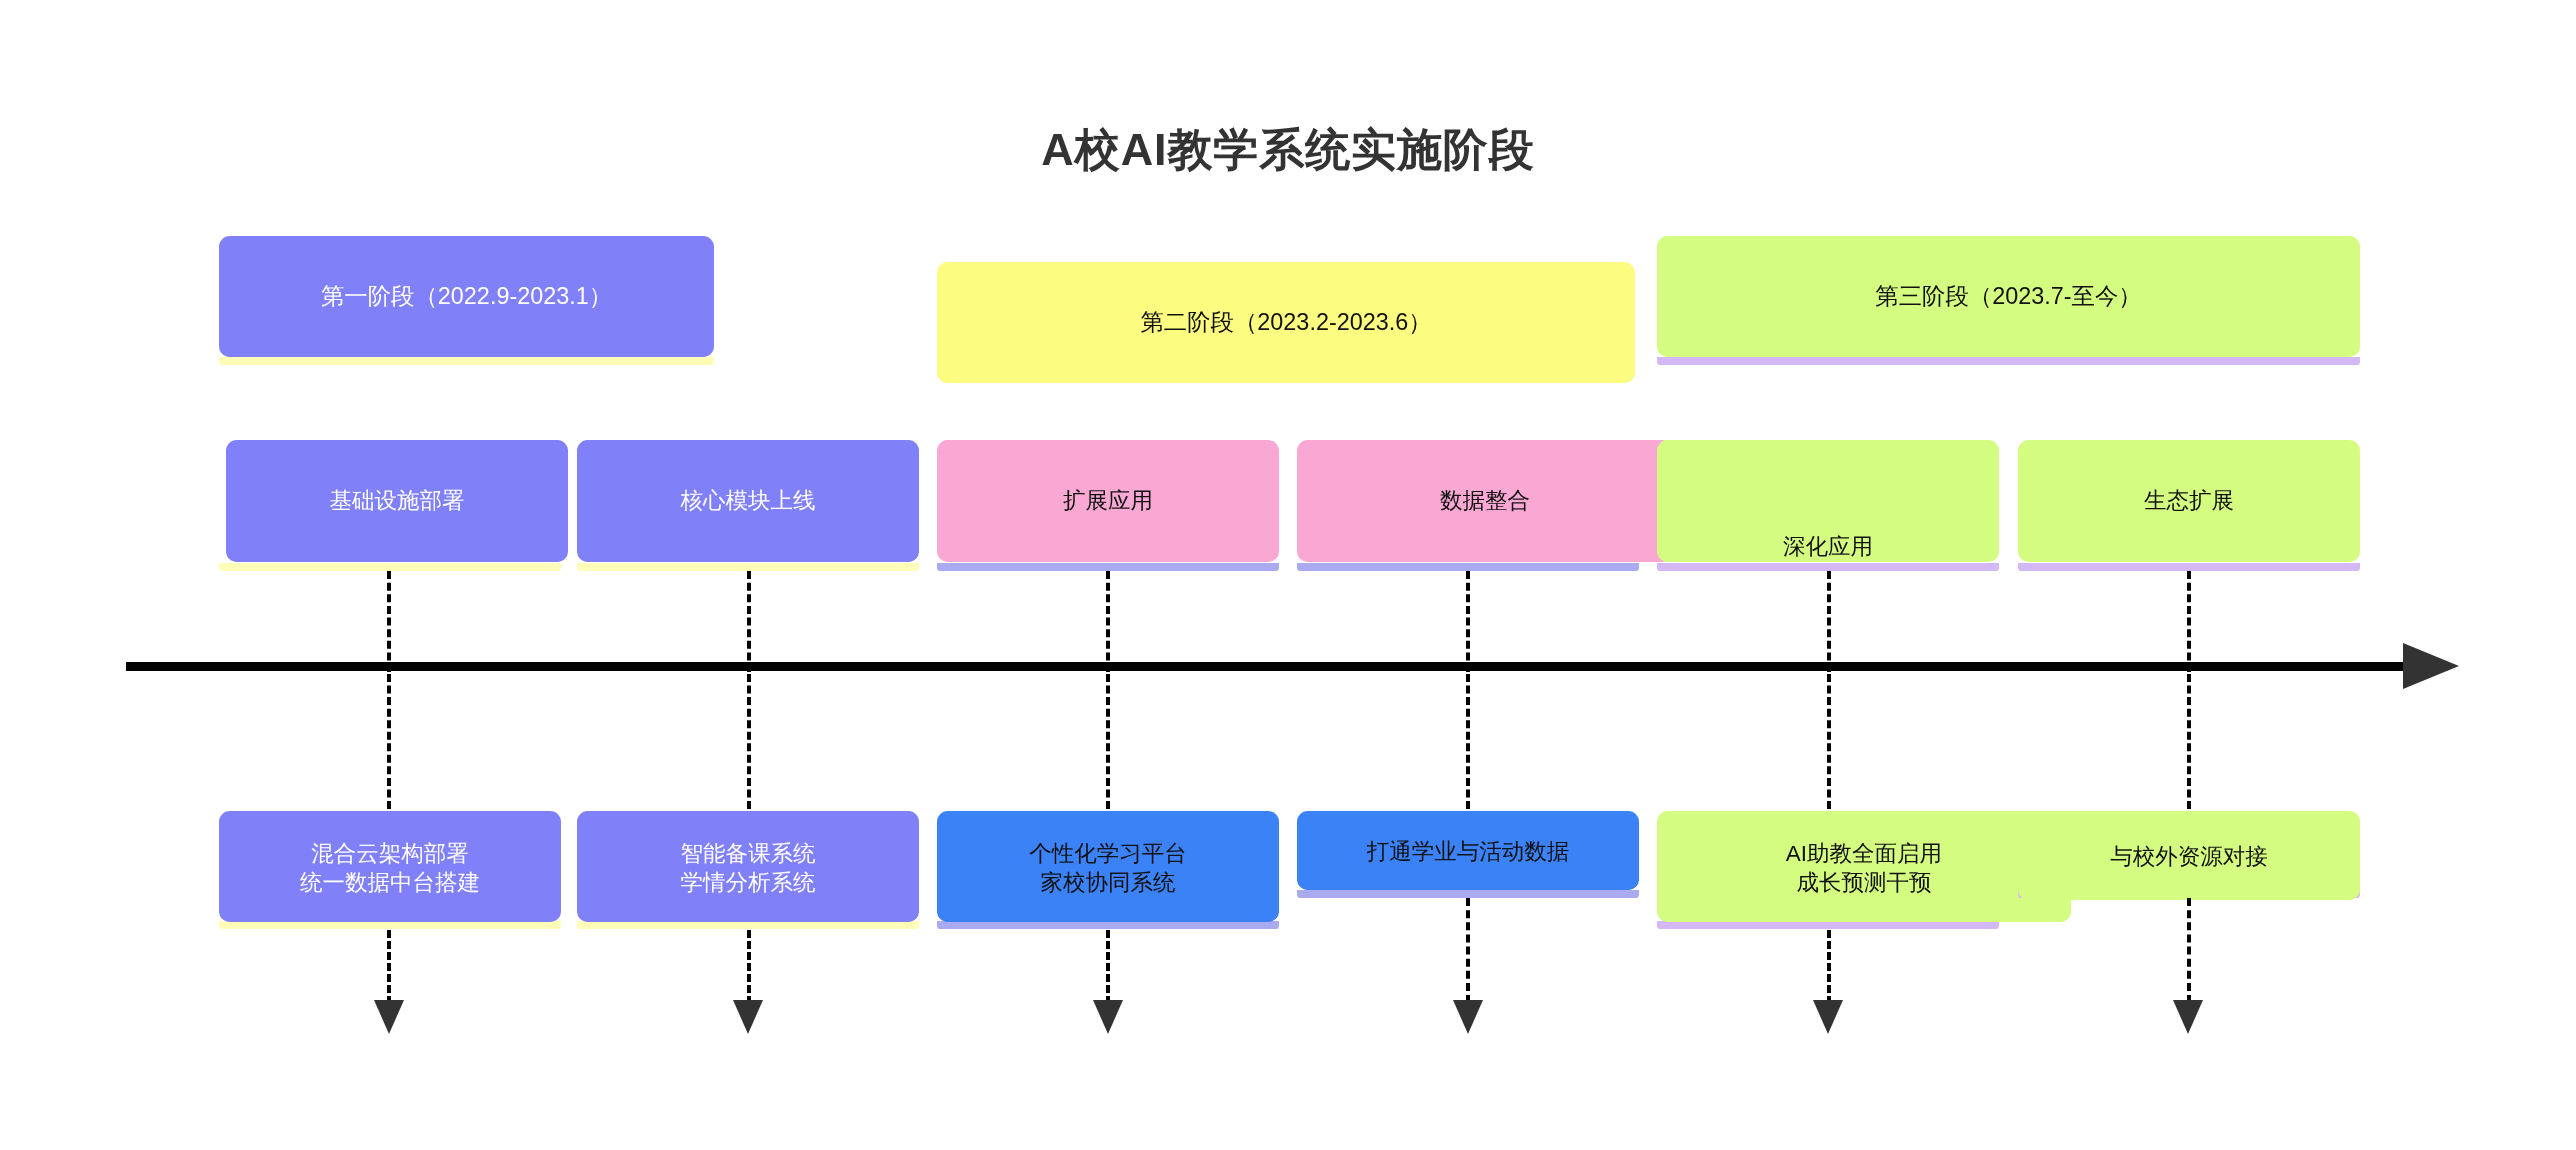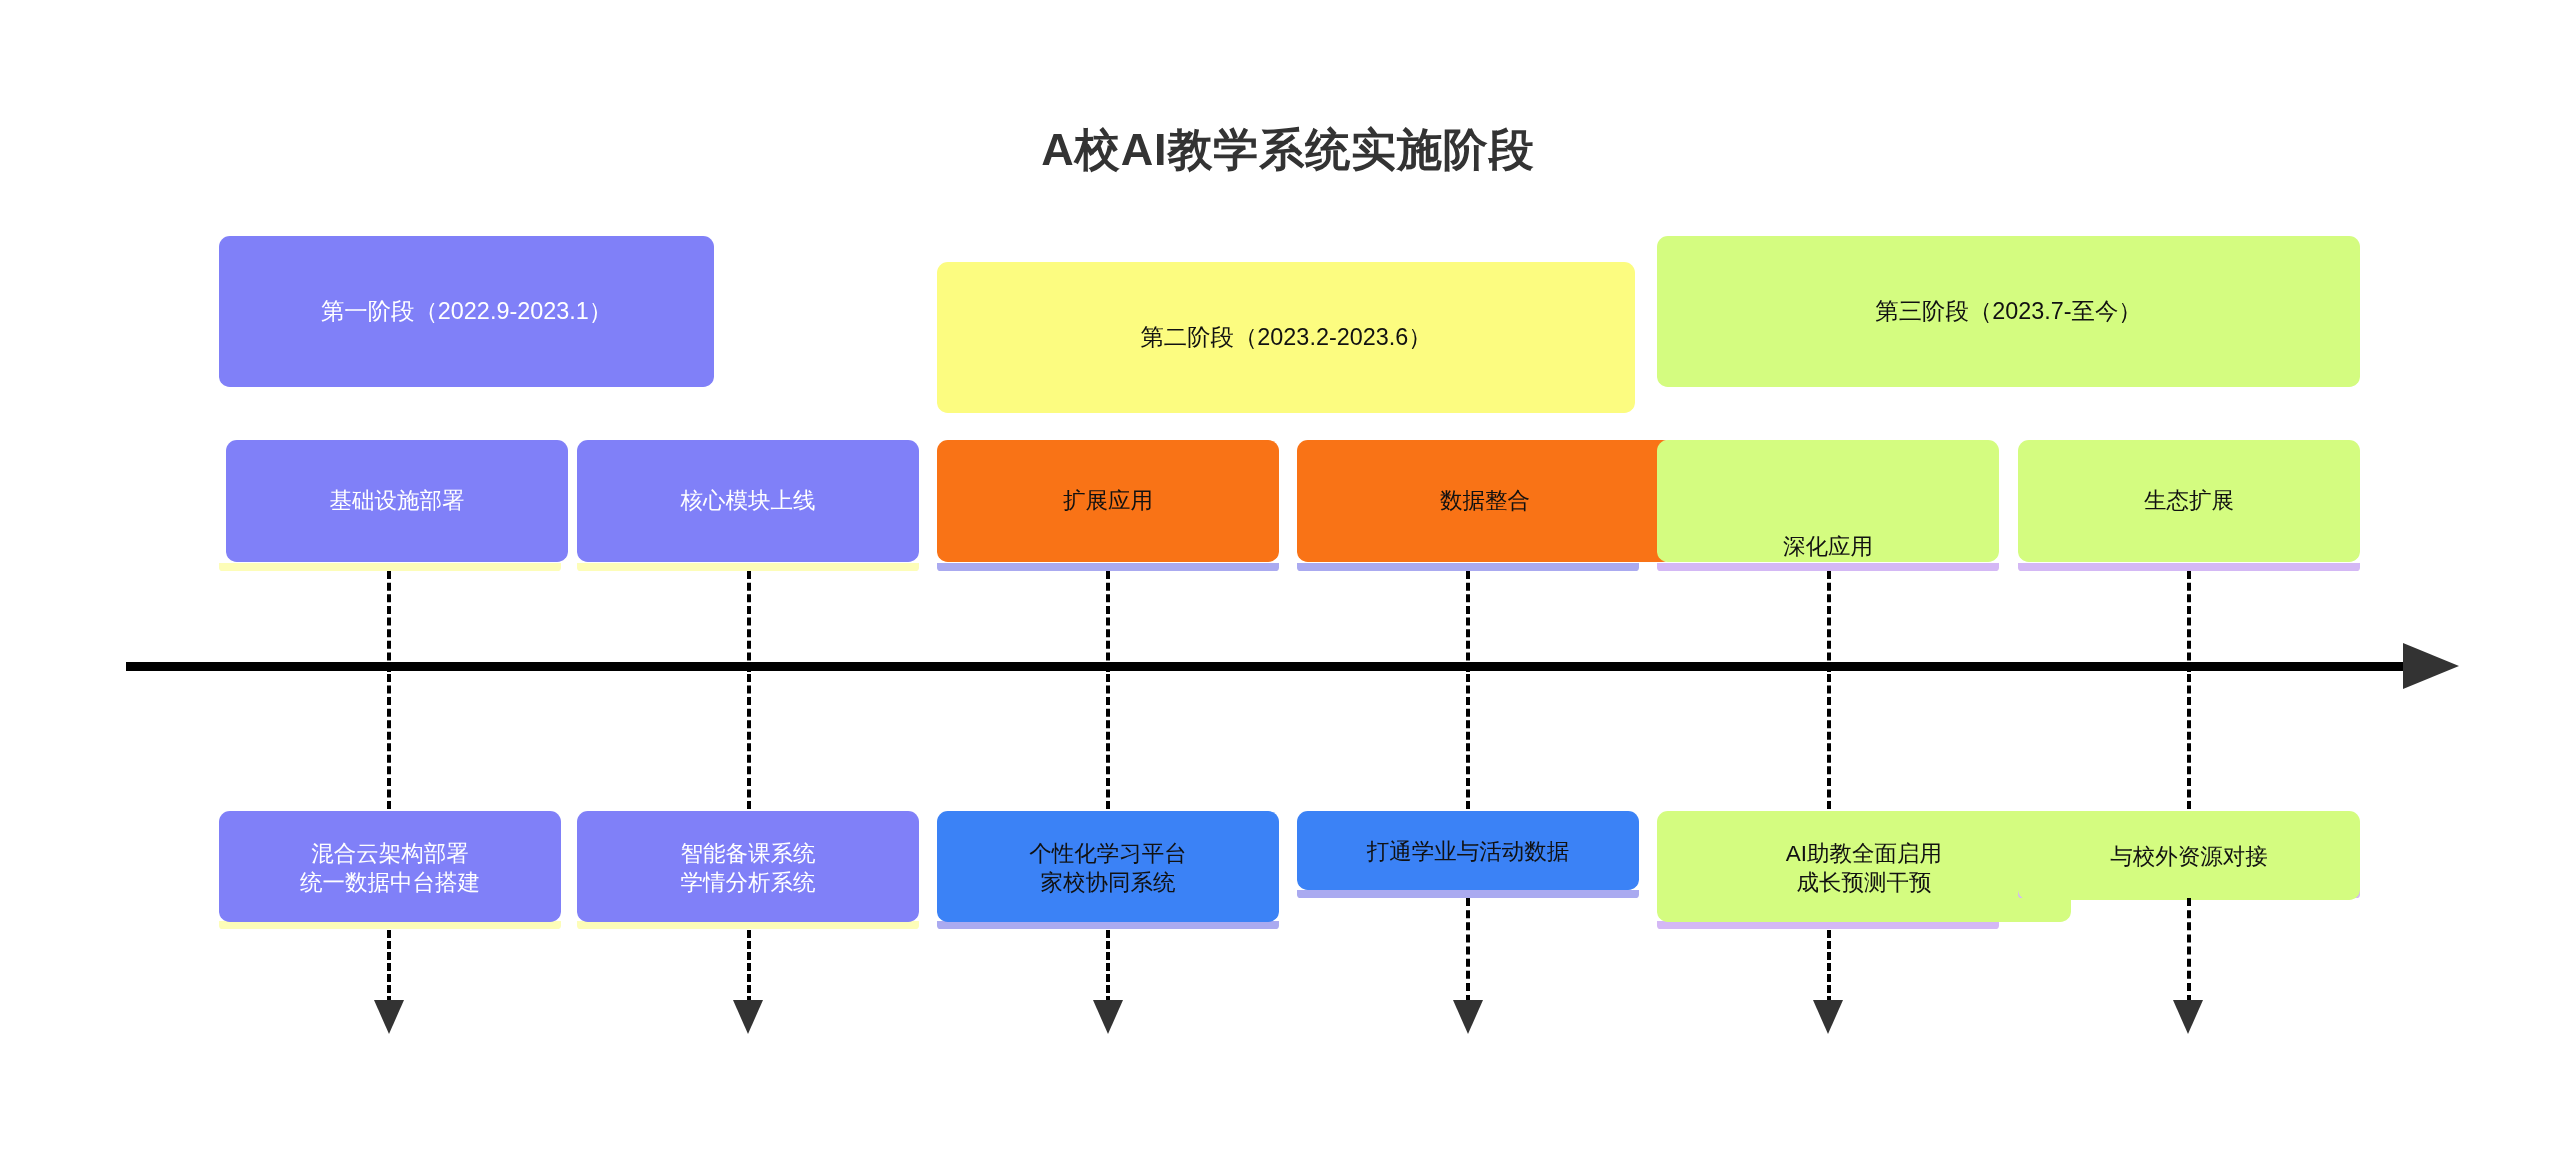--- a/index.html
+++ b/index.html
@@ -32,35 +32,35 @@
   .box .lines > span{display:block;}
 
   .shadow{
     position:absolute;
     height:8px;
     border-radius:0 0 3.6px 3.6px;
   }
 
   
   .phase{
-    height:151px;
+    height:121px;
     font-size:23.4px;
     font-weight:normal;
   }
   .phase.purple{background:#8080f8;color:#ffffff;}
   .phase.yellow{background:#fcfc80;color:#111111;margin-top:26px;}
   .phase.green{background:#d4fc80;color:#111111;}
 
   
   .milestone{
     height:122px;
     font-size:22.5px;
   }
   .milestone.purple{background:#8080f8;color:#ffffff;}
-  .milestone.yellow{background:#f97316;color:#111111;text-align:center;}
+  .milestone.yellow{background:#f9a8d4;color:#111111;text-align:center;}
   .milestone.green{background:#d4fc80;color:#111111;}
 
   
   .detail{
     font-size:22.5px;
     padding-top:3.6px;
   }
   .detail.purple{background:#8080f8;color:#ffffff;}
   .detail.yellow{background:#3b82f6;color:#111111;font-family:Liberation Serif, serif;}
   .detail.green{background:#d4fc80;color:#111111;}

